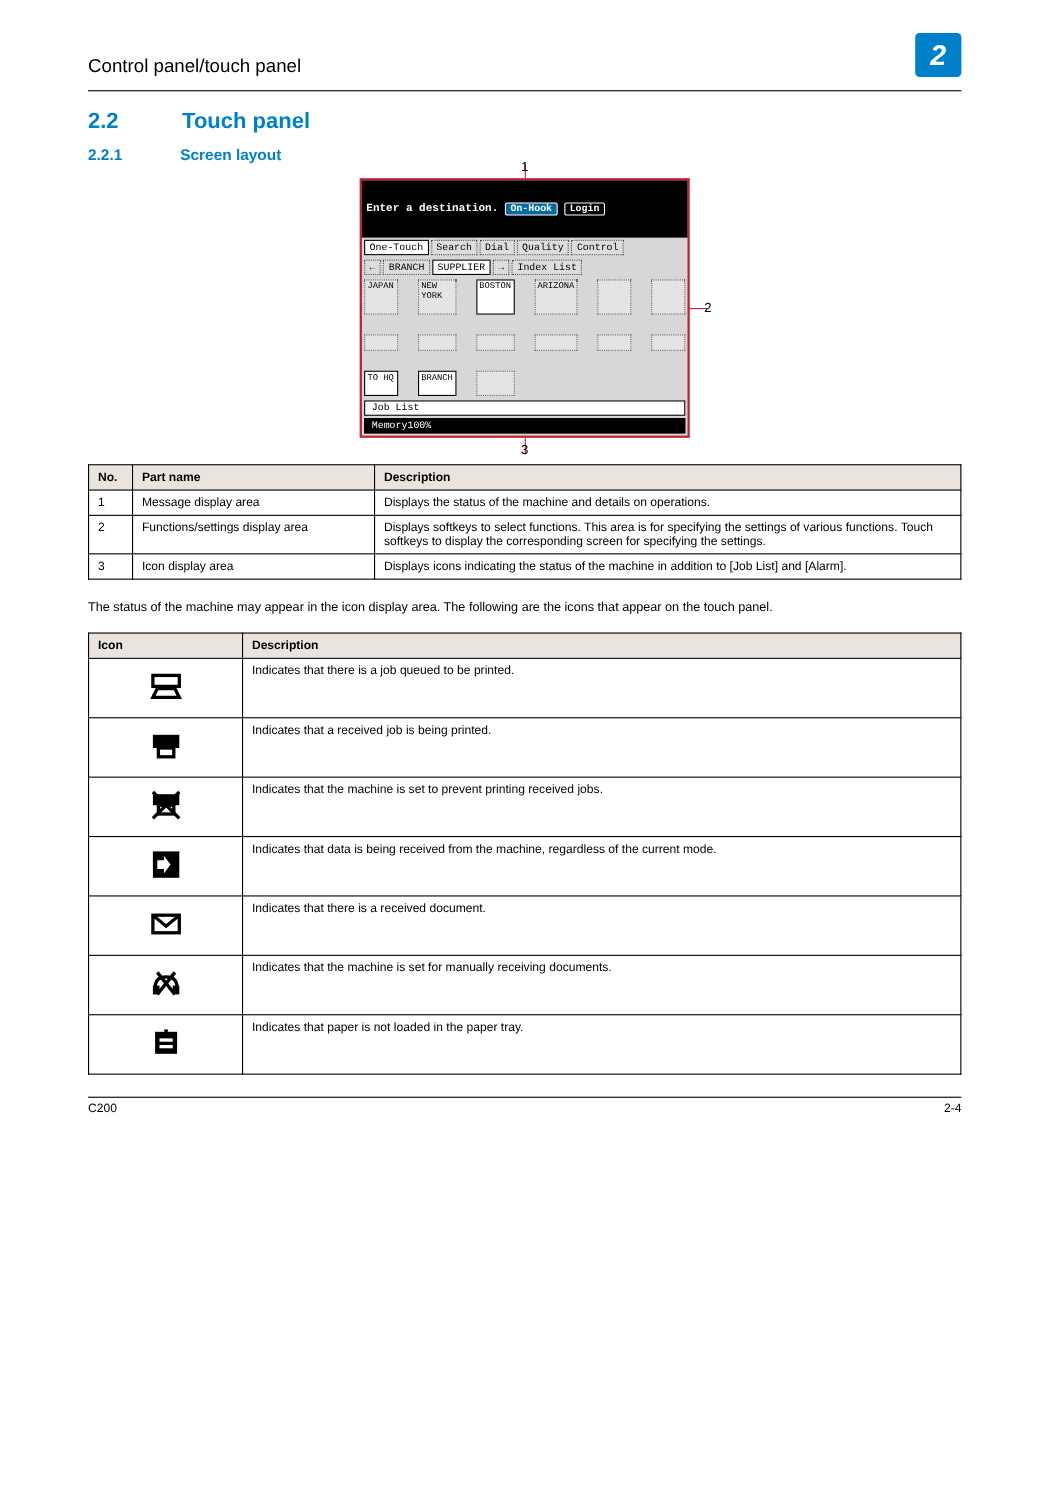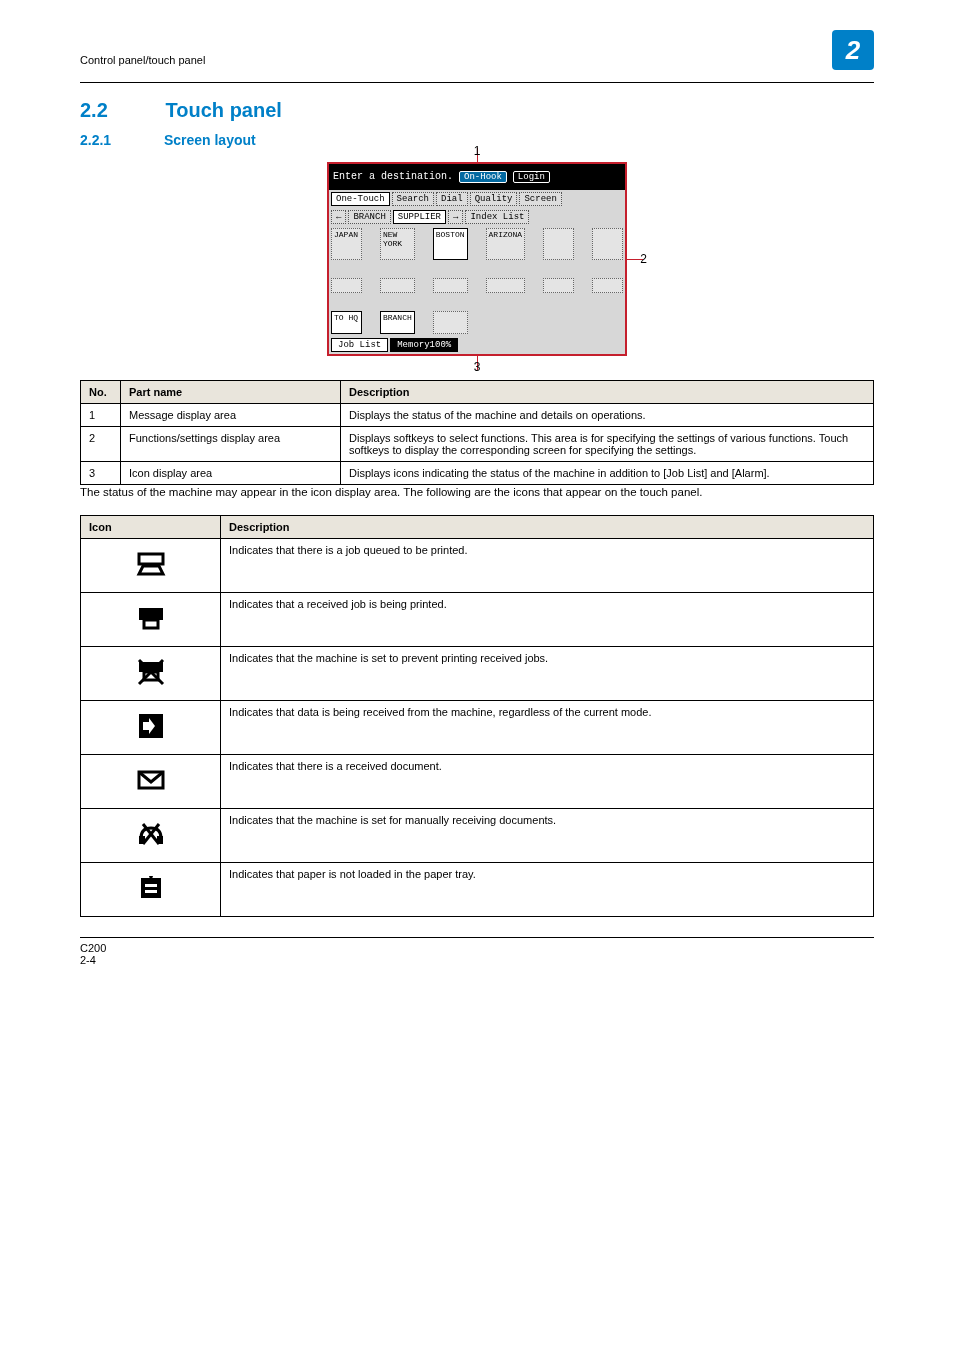--- a/index.html
+++ b/index.html
@@ -16,21 +16,21 @@
   }
   .running-head {
     display: flex;
     justify-content: space-between;
     align-items: center;
     border-bottom: 1px solid #000;
     padding-bottom: 2px;
     margin-bottom: 16px;
   }
   .running-head-text {
-    font-size: 11px;
+    font-size: 17px;
   }
   .section-badge {
     width: 42px;
     height: 40px;
     background: #0080c8;
     color: #fff;
     font-size: 26px;
     font-weight: bold;
     font-style: italic;
     display: flex;
@@ -65,24 +65,25 @@
     background: #d7d7d7;
     border: 2px solid #c51f2d;
     width: 300px;
     font-family: "Courier New", monospace;
     font-size: 10px;
     position: relative;
   }
   .lcd-top {
     background: #000;
     color: #fff;
-    padding: 7px 4px;
-    display: flex;
-    align-items: flex-start;
+    padding: 20px 4px;
+    display: flex;
+    align-items: center;
     gap: 6px;
+    font-weight: bold;
   }
   .pill {
     border: 1px solid #fff;
     padding: 0 4px;
     border-radius: 2px;
     background: #0369a1;
     color: #fff;
     font-size: 9px;
   }
   .pill.dark { background:#000; }
@@ -111,20 +112,21 @@
     padding: 2px;
     background: #e4e4e4;
     line-height: 1.1;
   }
   .lcd-cell.filled { border:1px solid #000; background:#fff;}
   .lcd-bottom {
     display: flex;
     justify-content: flex-start;
     padding: 2px;
     gap:2px;
+    flex-direction:column;
   }
   .lcd-btn {
     border: 1px solid #000;
     background: #fff;
     padding: 1px 6px;
     font-size: 9px;
   }
   .lcd-btn.dark { background:#000; color:#fff; }
   .callout-label {
     position: absolute;
@@ -133,20 +135,21 @@
   }
   .c1 { top: -18px; left: 50%; transform: translateX(-50%); }
   .c2 { right: -20px; top: 50%; transform: translateY(-50%); }
   .c3 { bottom: -18px; left: 50%; transform: translateX(-50%); }
   .callout-line-v { position:absolute; width:1px; background:#c51f2d; }
   .callout-line-h { position:absolute; height:1px; background:#c51f2d; }
 
   table.parts, table.icons {
     width: 100%;
     border-collapse: collapse;
+    margin-bottom: 18px;
   }
   table.parts th, table.parts td, table.icons th, table.icons td {
     border: 1px solid #000;
     padding: 5px 8px;
     vertical-align: top;
     font-size: 11px;
     text-align: left;
   }
   table.parts th, table.icons th {
     background: #e9e5dc;
@@ -169,21 +172,20 @@
 
   .icon-svg { width: 32px; height: 32px; display:inline-block;}
 
   .footer {
     display: flex;
     justify-content: space-between;
     border-top: 1px solid #000;
     padding-top: 4px;
     margin-top: 20px;
     font-size: 11px;
-    flex-direction: column;
   }
 </style>
 </head>
 <body>
 
 <div class="page">
 
   <div class="running-head">
     <span class="running-head-text">Control panel/touch panel</span>
     <span class="section-badge">2</span>
@@ -214,21 +216,21 @@
         <div class="lcd-top">
           <span>Enter a destination.</span>
           <span class="pill">On-Hook</span>
           <span class="pill dark">Login</span>
         </div>
         <div class="lcd-tabs">
           <span class="lcd-tab active">One-Touch</span>
           <span class="lcd-tab">Search</span>
           <span class="lcd-tab">Dial</span>
           <span class="lcd-tab">Quality</span>
-          <span class="lcd-tab">Screen</span>
+          <span class="lcd-tab">Control</span>
         </div>
         <div class="lcd-tabs2">
           <span class="lcd-tab">←</span>
           <span class="lcd-tab">BRANCH</span>
           <span class="lcd-tab active">SUPPLIER</span>
           <span class="lcd-tab">→</span>
           <span class="lcd-tab">Index List</span>
         </div>
         <div class="lcd-grid">
           <span class="lcd-cell">JAPAN</span>

